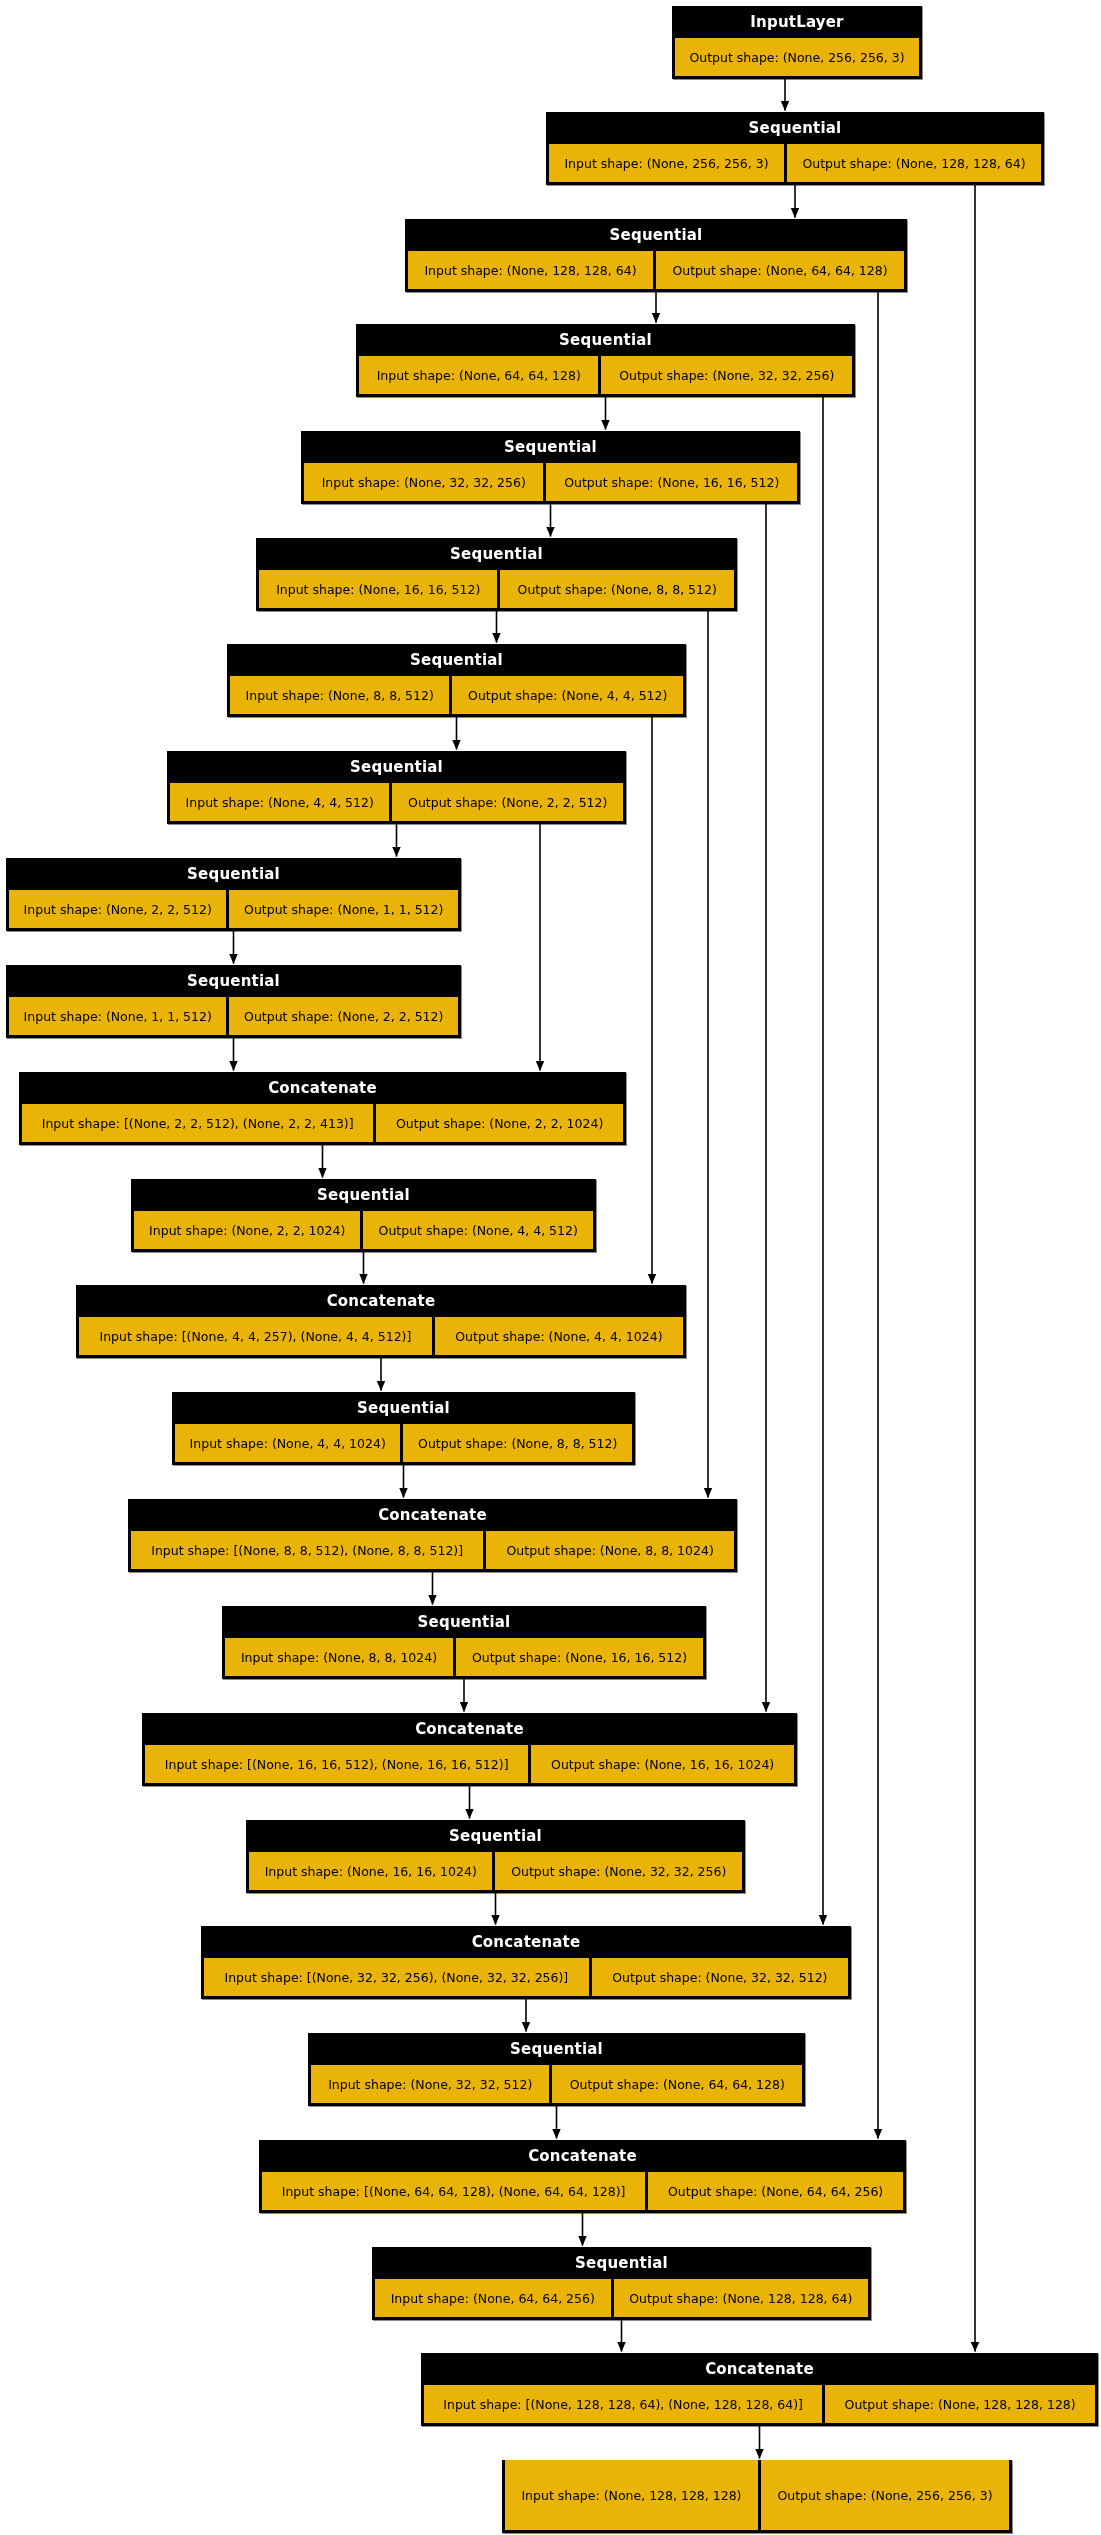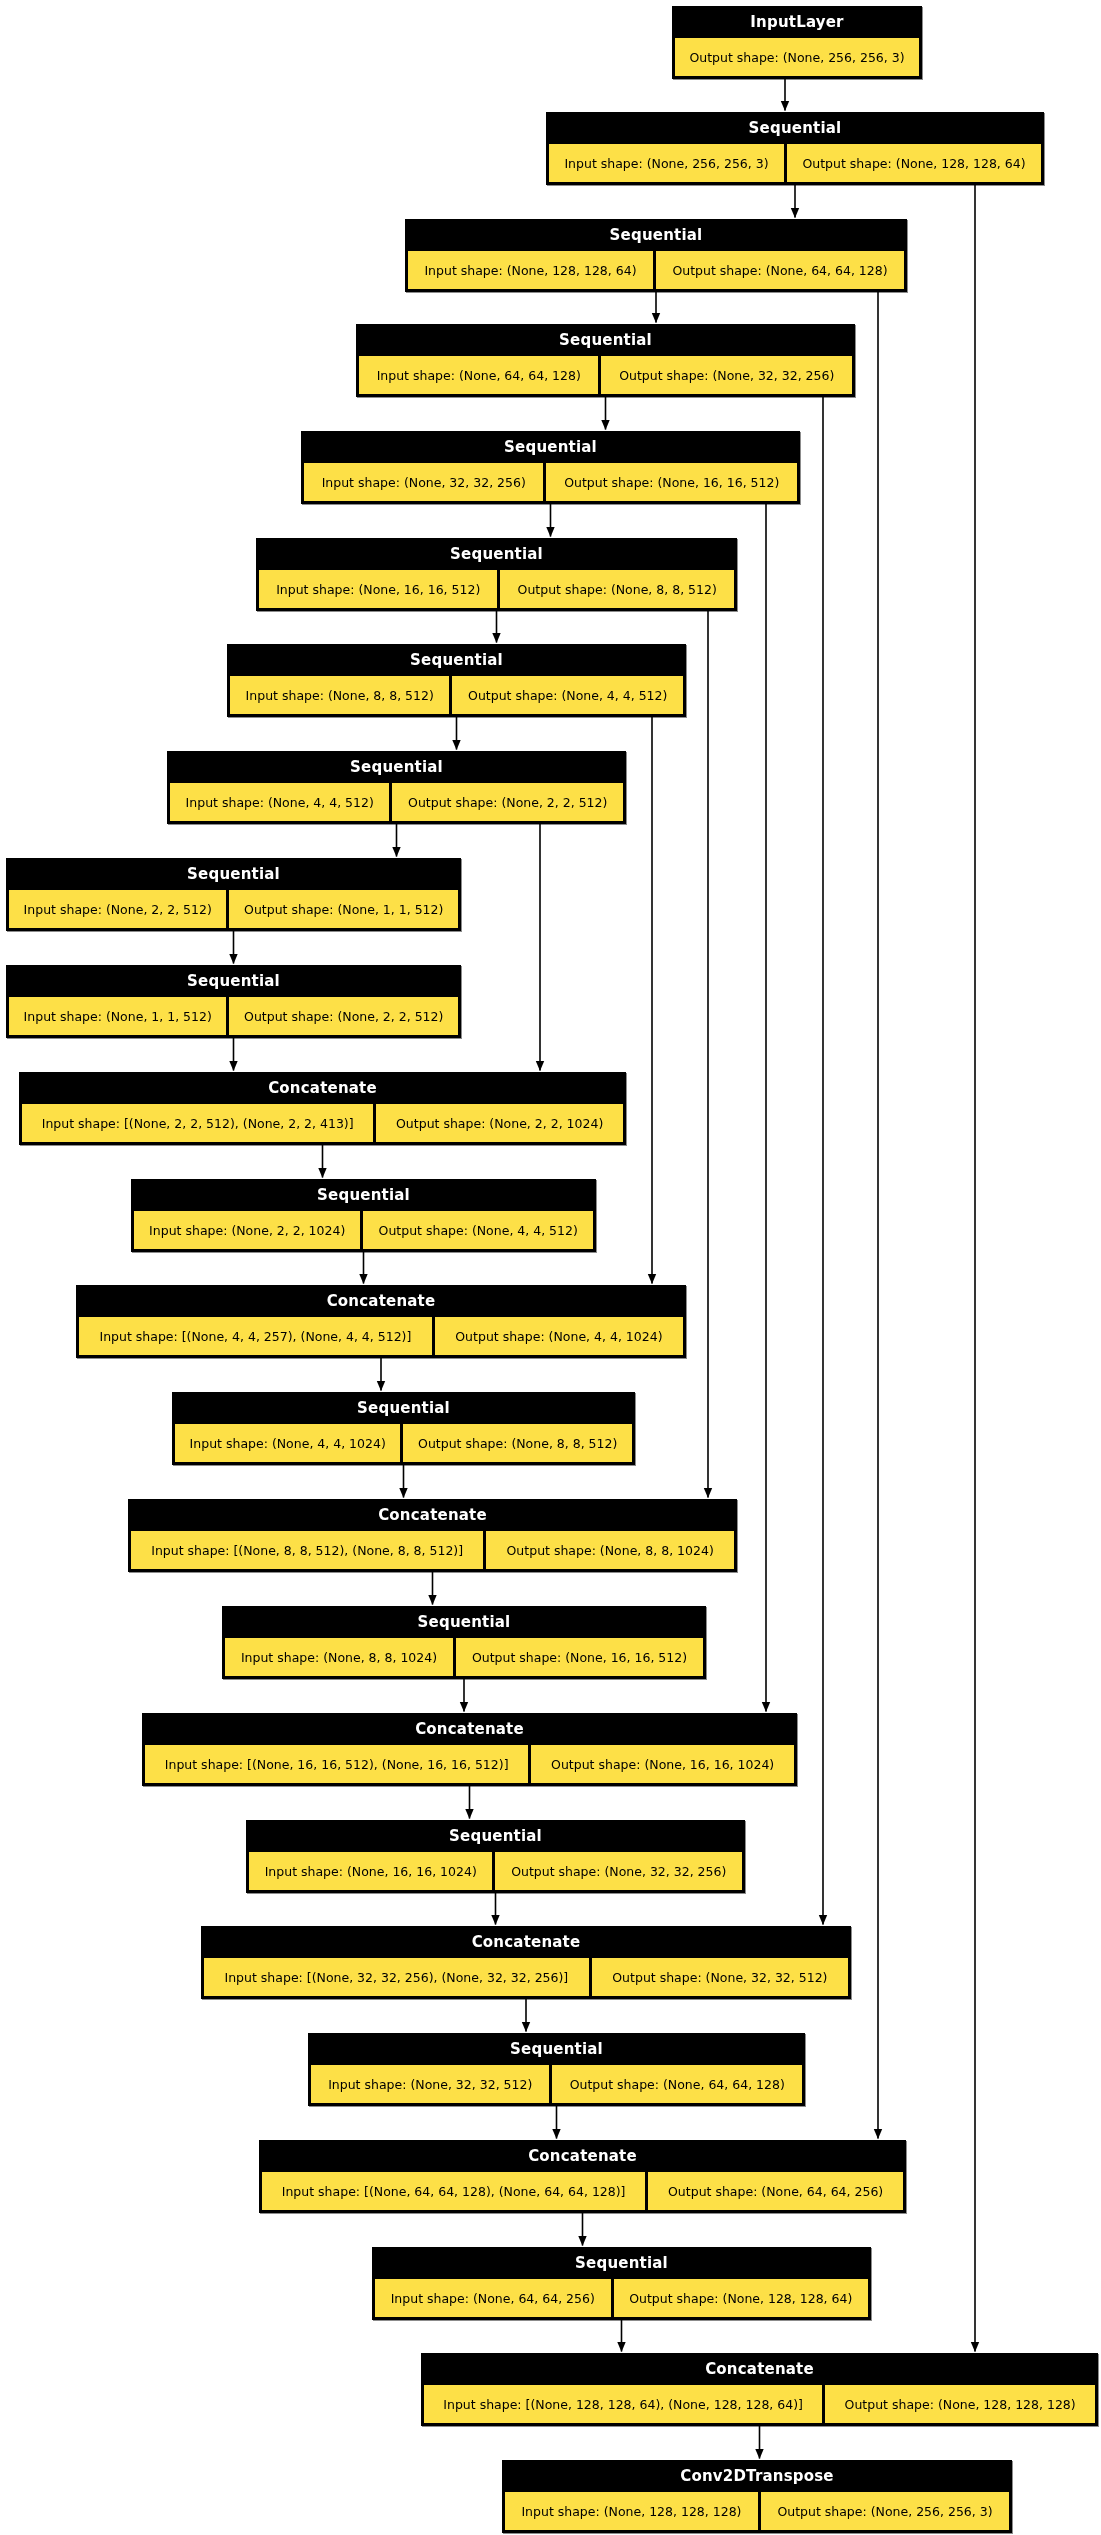--- a/index.html
+++ b/index.html
@@ -42,21 +42,21 @@
     letter-spacing: 0.2px;
   }
   .node-cells {
     flex: 1 1 auto;
     display: flex;
     gap: 3px;
     padding: 0 3px 3px 3px;
     background: #000000;
   }
   .cell {
-    background: #fde047;
+    background: #eab308;
     color: #000000;
     flex: 1 1 auto;
     display: flex;
     align-items: center;
     justify-content: center;
     white-space: nowrap;
     font-size: 12.5px;
     padding: 0 6px;
     overflow: hidden;
   }
@@ -399,21 +399,20 @@
         <span class="cell-label">Input shape:</span>
         <span class="cell-value">[(None, 128, 128, 64), (None, 128, 128, 64)]</span>
       </div>
       <div class="cell output-cell">
         <span class="cell-label">Output shape:</span>
         <span class="cell-value">(None, 128, 128, 128)</span>
       </div>
     </div>
   </div>
       <div class="node" style="left: 502px; top: 2460px; width: 510px; height: 73px; background: rgb(0, 0, 0);">
-    <div class="node-title">Conv2DTranspose</div>
     <div class="node-cells">
       <div class="cell input-cell">
         <span class="cell-label">Input shape:</span>
         <span class="cell-value">(None, 128, 128, 128)</span>
       </div>
       <div class="cell output-cell">
         <span class="cell-label">Output shape:</span>
         <span class="cell-value">(None, 256, 256, 3)</span>
       </div>
     </div>

